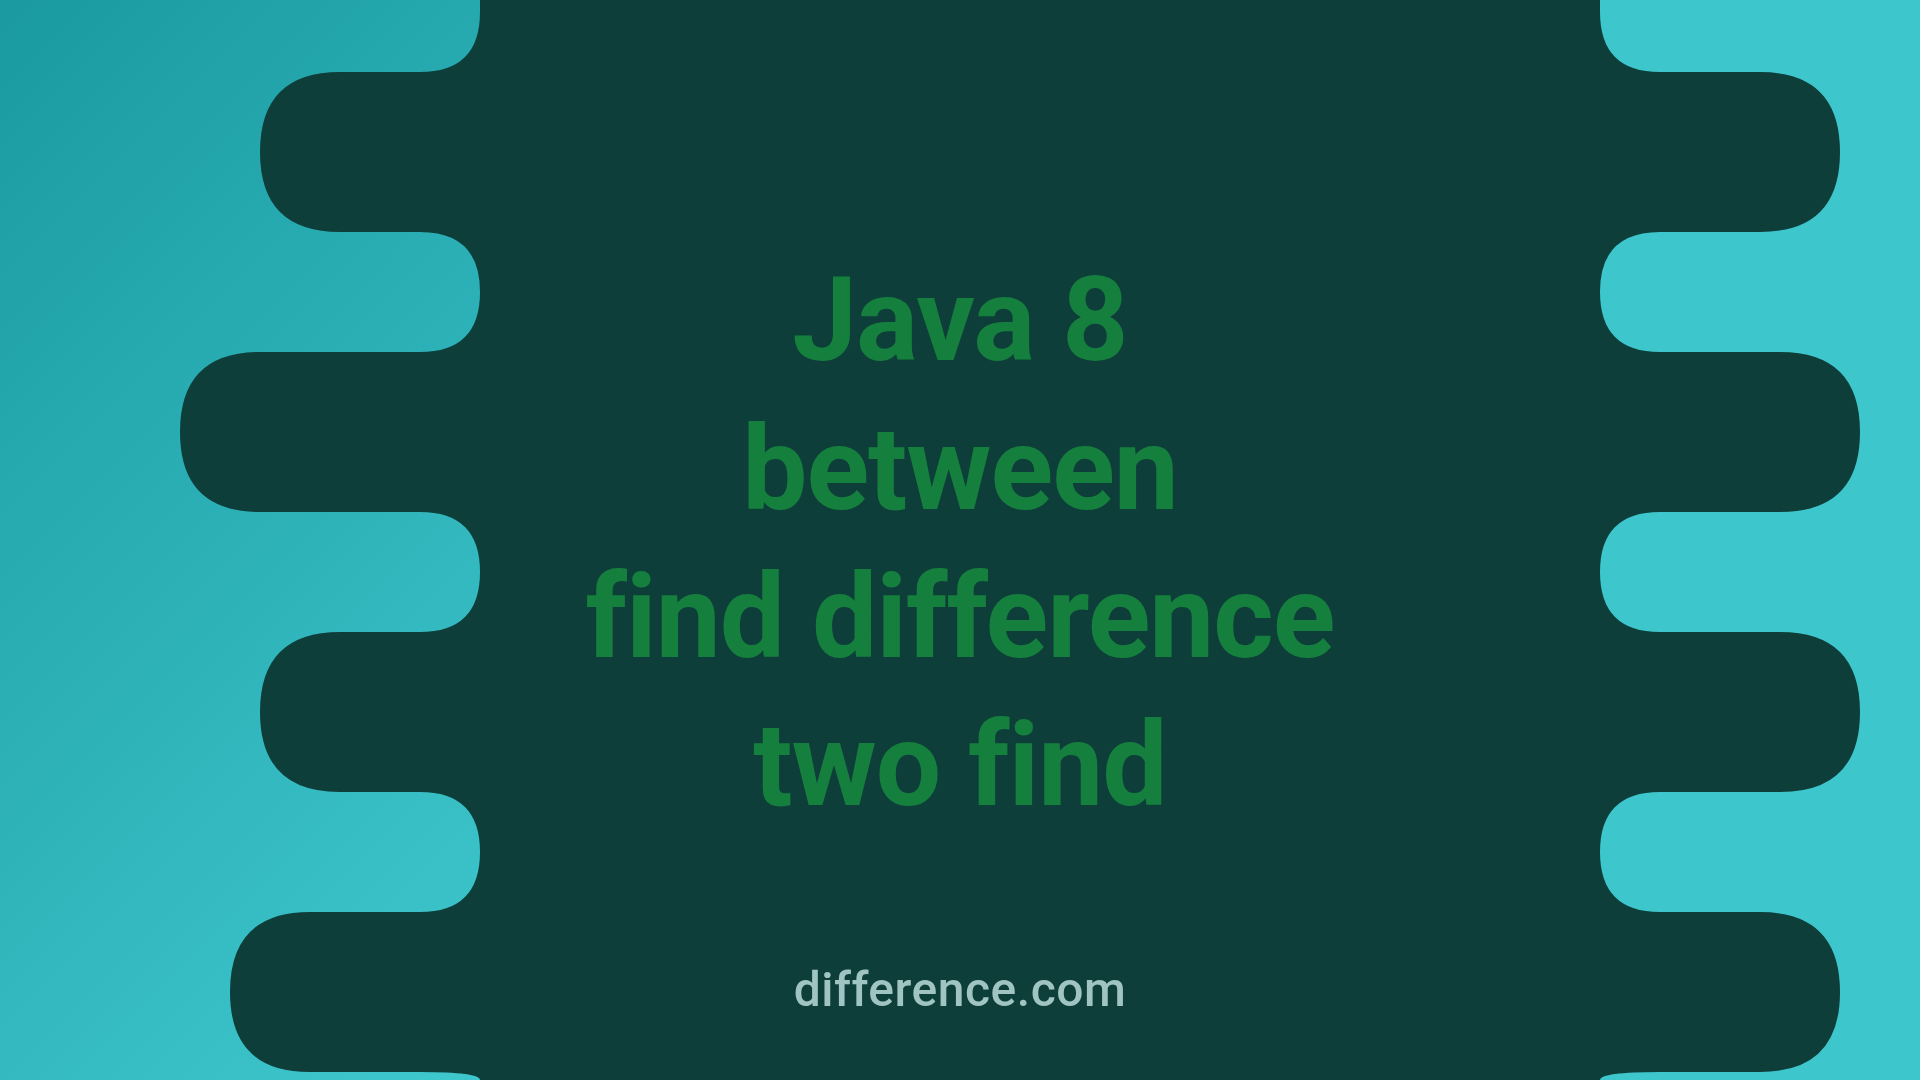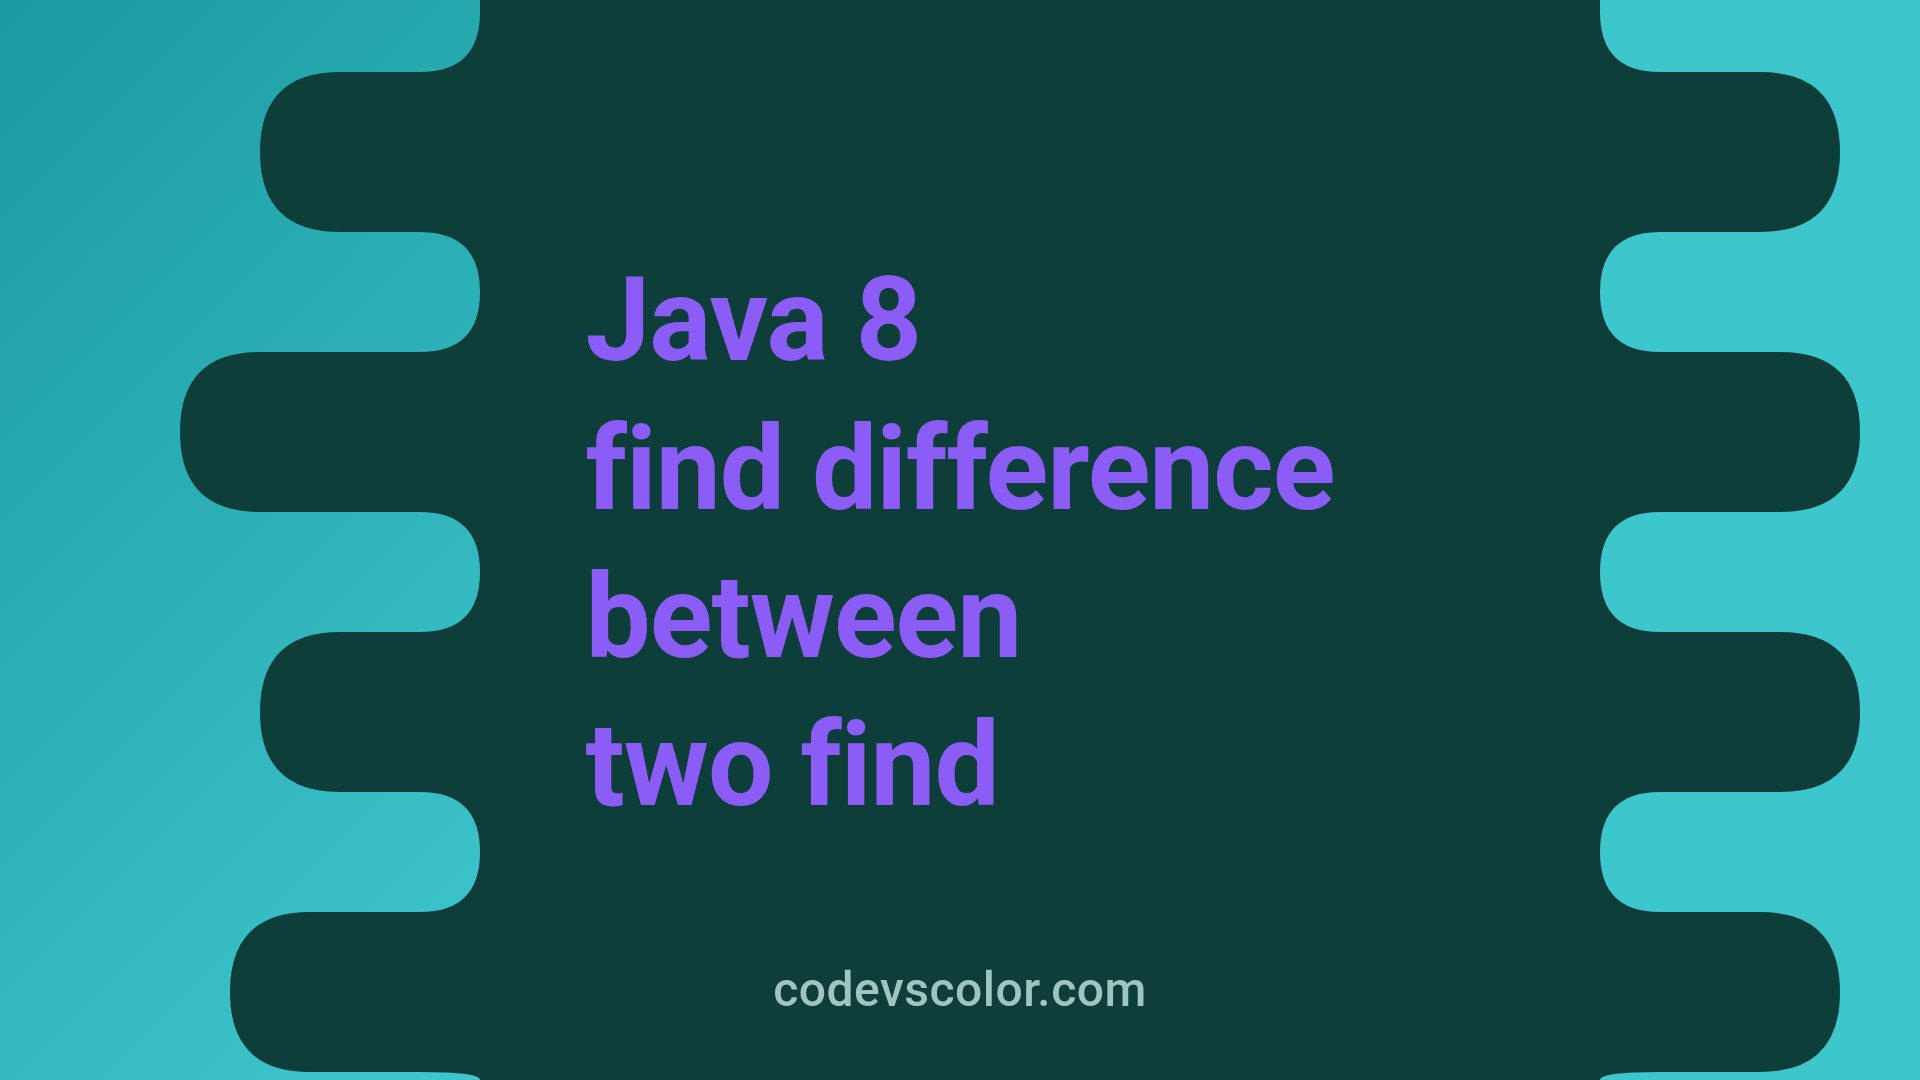--- a/index.html
+++ b/index.html
@@ -20,23 +20,24 @@
     .content {
       position: absolute;
       inset: 0;
       display: flex;
       flex-direction: column;
       align-items: center;
       justify-content: center;
       z-index: 10;
     }
     .title {
-      color: #8b5cf6;
+      color: #15803d;
       font-size: 116px;
       font-weight: 700;
+      text-align: center;
       line-height: 1.28;
       letter-spacing: -1px;
       margin-top: 6px;
     }
     .attribution {
       position: absolute;
       bottom: 62px;
       left: 50%;
       transform: translateX(-50%);
       color: #9fc4c1;
@@ -105,18 +106,18 @@
     L 1660 72
     Q 1600 72 1600 12
     L 1600 0
     Z
   "></path>
 </svg>
 
 <div class="content">
   <div class="title">
     <div>Java 8</div>
+    <div>between</div>
     <div>find difference</div>
-    <div>between</div>
     <div>two find</div>
   </div>
-  <div class="attribution">codevscolor.com</div>
+  <div class="attribution">difference.com</div>
 </div>
 
 </body></html>

